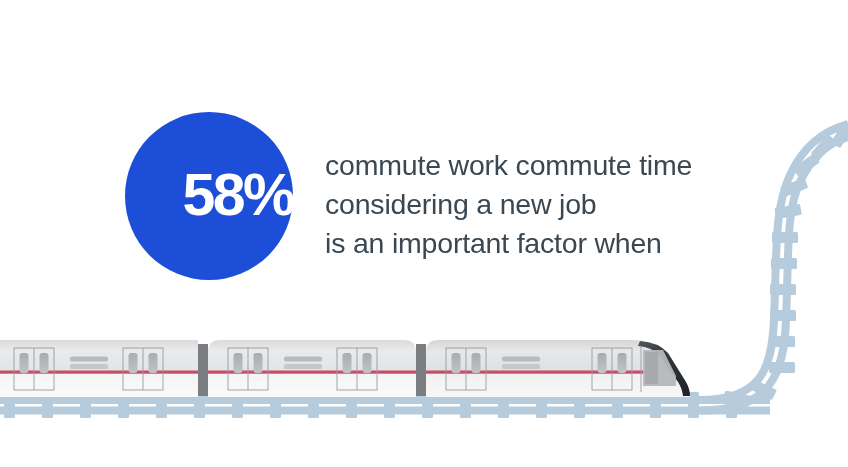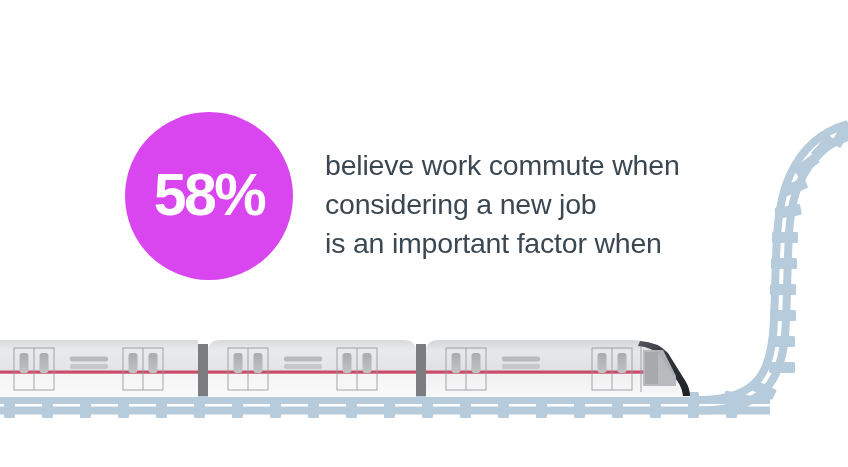--- a/index.html
+++ b/index.html
@@ -18,24 +18,24 @@
     overflow: hidden;
   }
   
   #stat-circle {
     position: absolute;
     left: 125px;
     top: 112px;
     width: 168px;
     height: 168px;
     border-radius: 50%;
-    background: #d946ef;
+    background: #1d4ed8;
     display: flex;
     align-items: center;
-    justify-content: center;
+    justify-content: flex-end;
   }
   #stat-value {
     color: #ffffff;
     font-family: "Liberation Sans", sans-serif;
     font-size: 59px;
     font-weight: bold;
     letter-spacing: -2.5px;
     line-height: 1;
     transform: translateY(-1px);
   }
@@ -234,18 +234,18 @@
         <line x1="641" y1="346" x2="641" y2="392" stroke="#9a9b9f" stroke-width="0.9"></line>
       </g>
     </svg>
   </div>
 
   <div id="stat-circle">
     <span id="stat-value">58%</span>
   </div>
 
   <div id="statement">
-    <span class="line">believe work commute when</span>
+    <span class="line">commute work commute time</span>
     <span class="line">considering a new job</span>
     <span class="line">is an important factor when</span>
   </div>
 
 </div>
 
 </body></html>

